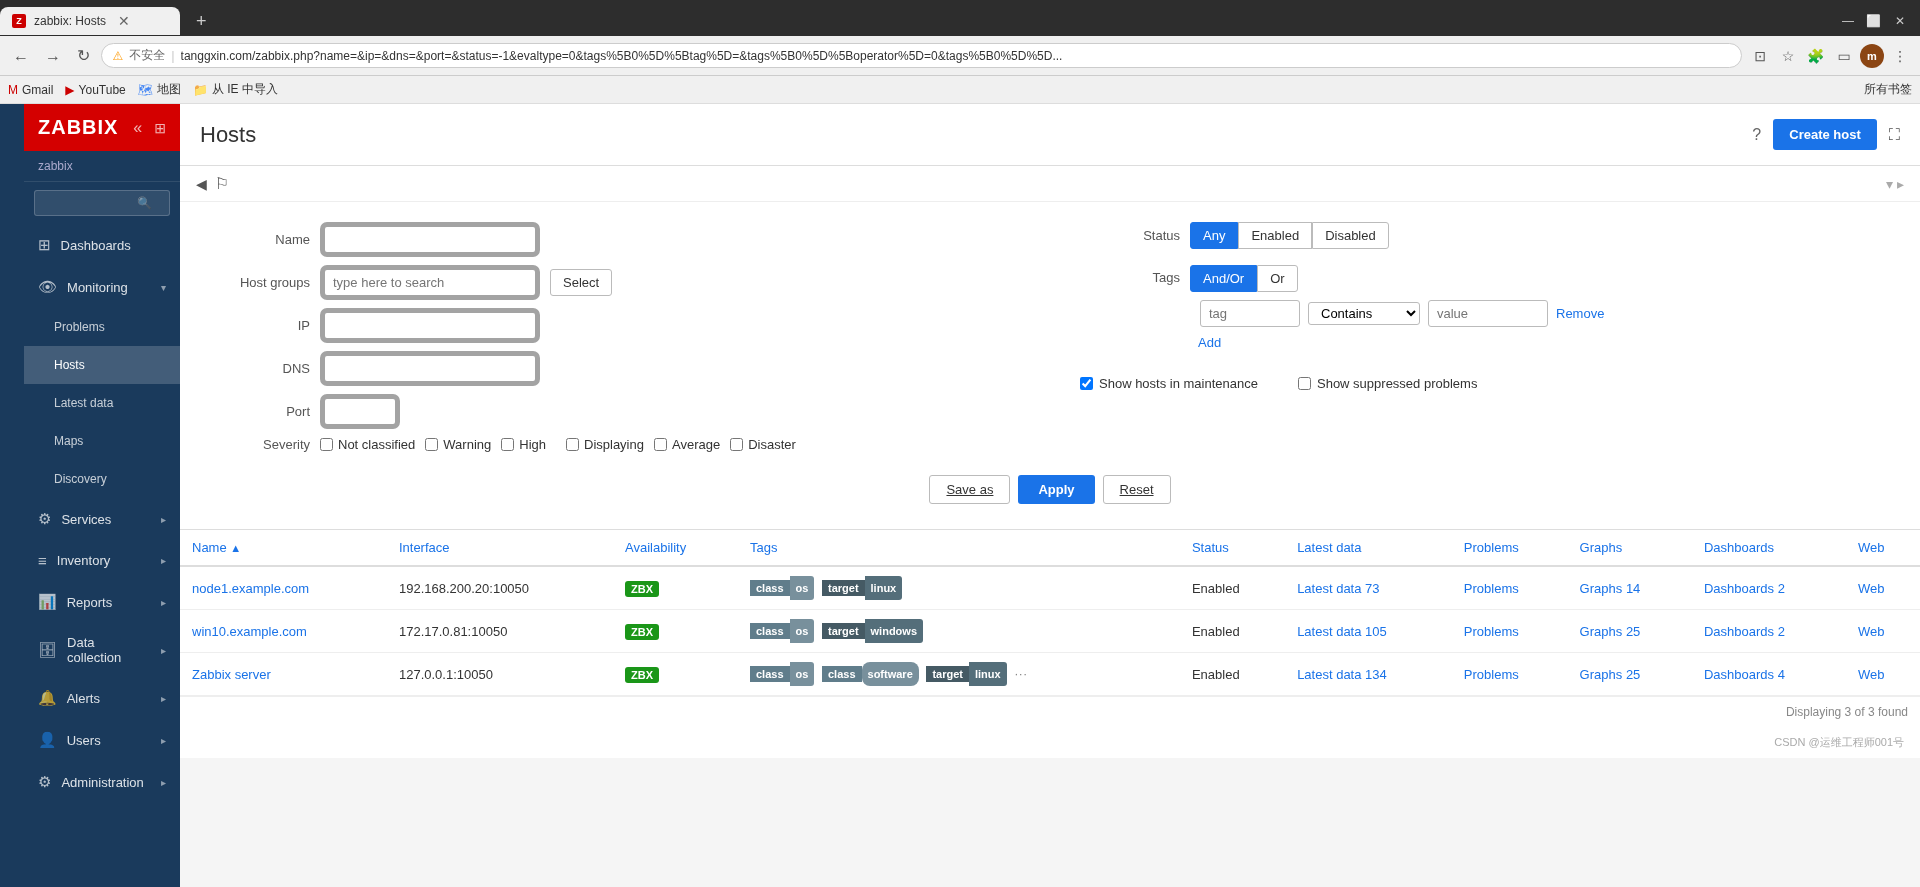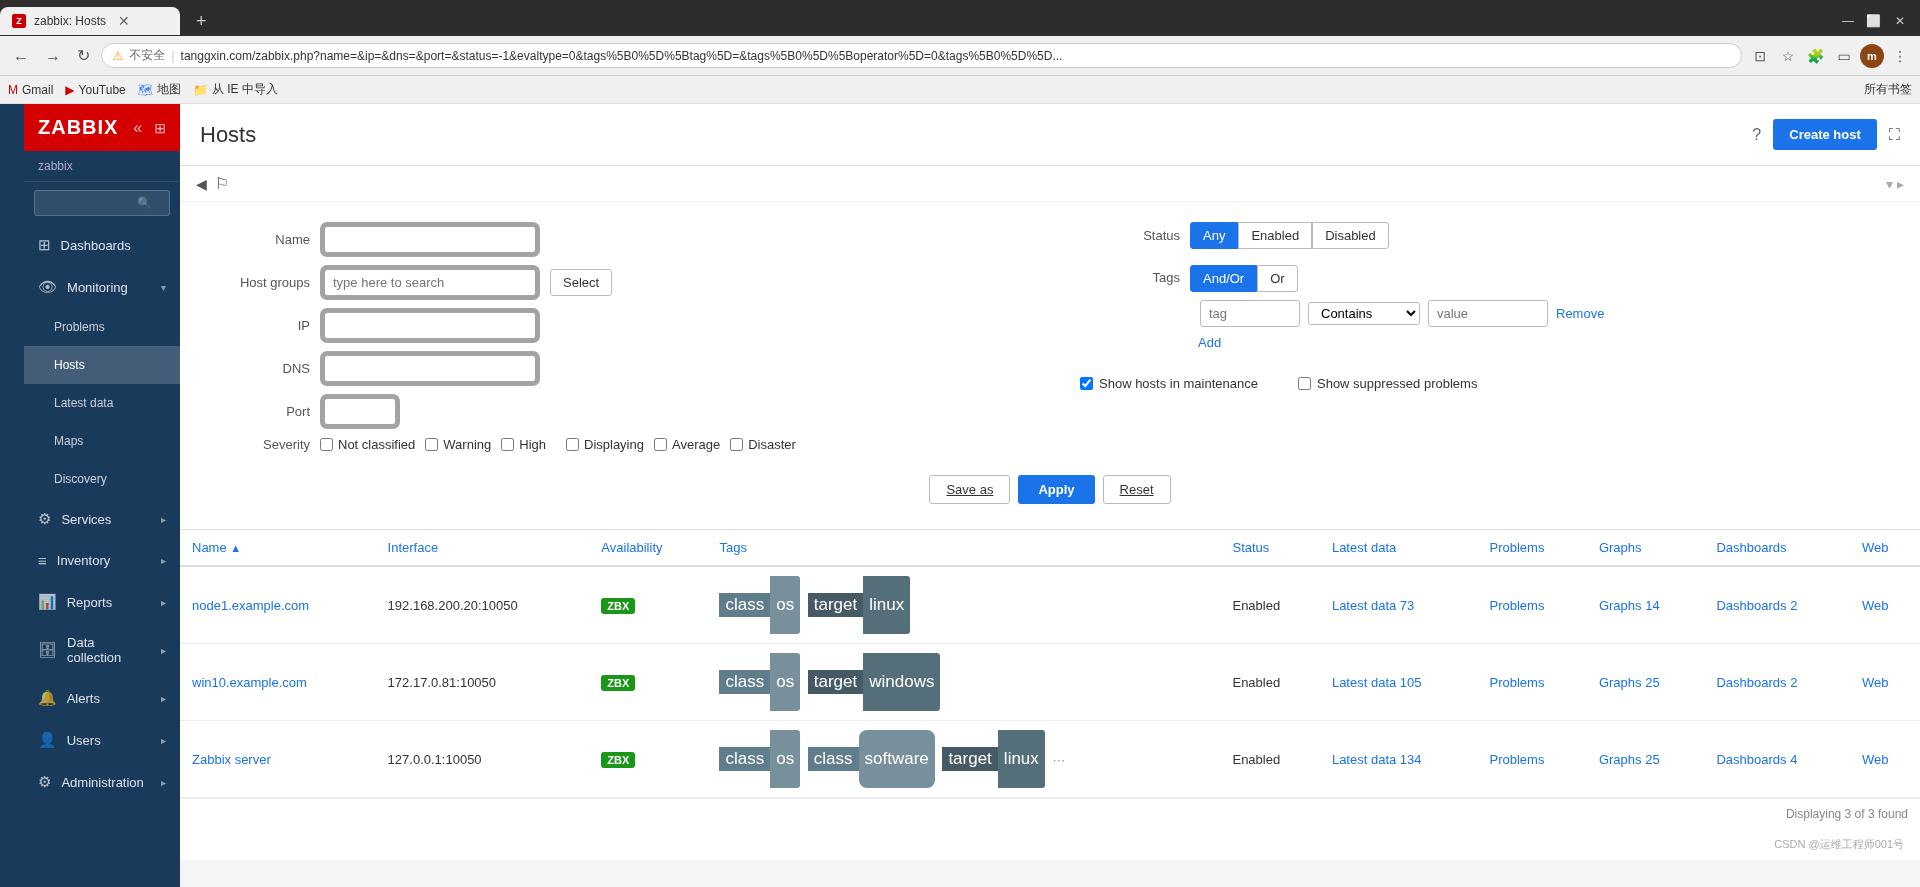--- a/index.html
+++ b/index.html
@@ -108,23 +108,23 @@
 
     
     .data-table-container { background: white; margin: 0; }
     .data-table { width: 100%; border-collapse: collapse; }
     .data-table th { padding: 10px 12px; text-align: left; color: #1a73e8; font-weight: normal; font-size: 13px; border-bottom: 2px solid #ddd; background: white; cursor: pointer; }
     .data-table td { padding: 9px 12px; border-bottom: 1px solid #eee; font-size: 13px; color: #333; vertical-align: middle; }
     .table-link { color: #1a73e8; text-decoration: none; cursor: pointer; }
     .status-enabled { color: #1a9618; }
 
     .zbx-badge { background: #1a9618; color: white; font-size: 11px; font-weight: bold; padding: 2px 6px; border-radius: 3px; }
-    .tag-badge { display: inline-flex; align-items: center; gap: 0; border-radius: 3px; overflow: hidden; font-size: 17px; margin-right: 4px; }
+    .tag-badge { display: inline-flex; align-items: center; gap: 0; border-radius: 3px; overflow: hidden; font-size: 11px; margin-right: 4px; font-weight: bold; }
     .tag-badge .tag-key { background: #888; color: white; padding: 2px 6px; }
-    .tag-badge .tag-val { background: #aaa; color: white; padding: 19px 6px; }
+    .tag-badge .tag-val { background: #aaa; color: white; padding: 6px 6px; }
     .tag-badge.os .tag-key { background: #607d8b; }
     .tag-badge.os .tag-val { background: #78909c; }
     .tag-badge.target .tag-key { background: #455a64; }
     .tag-badge.target .tag-val { background: #546e7a; }
     .tag-badge.software .tag-key { background: #607d8b; }
     .tag-badge.software .tag-val { background: #78909c; border-radius: 8px; }
     .more-tags { color: #888; font-size: 13px; }
 
     .table-footer { padding: 8px 12px; text-align: right; font-size: 12px; color: #888; background: white; border-top: 1px solid #eee; }
 

